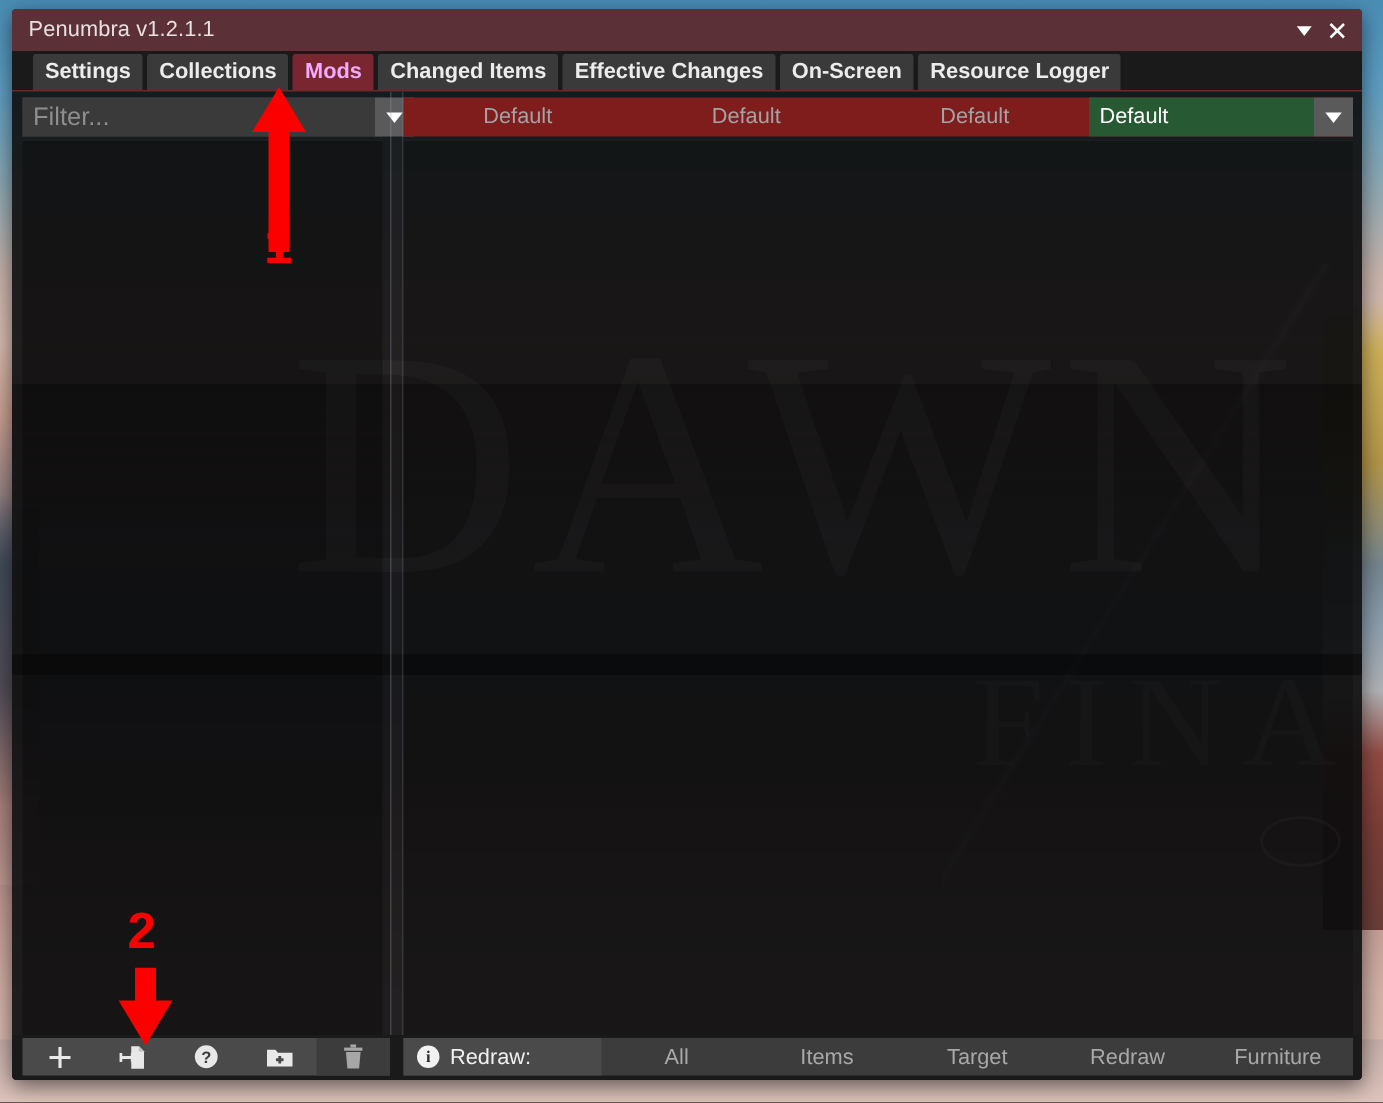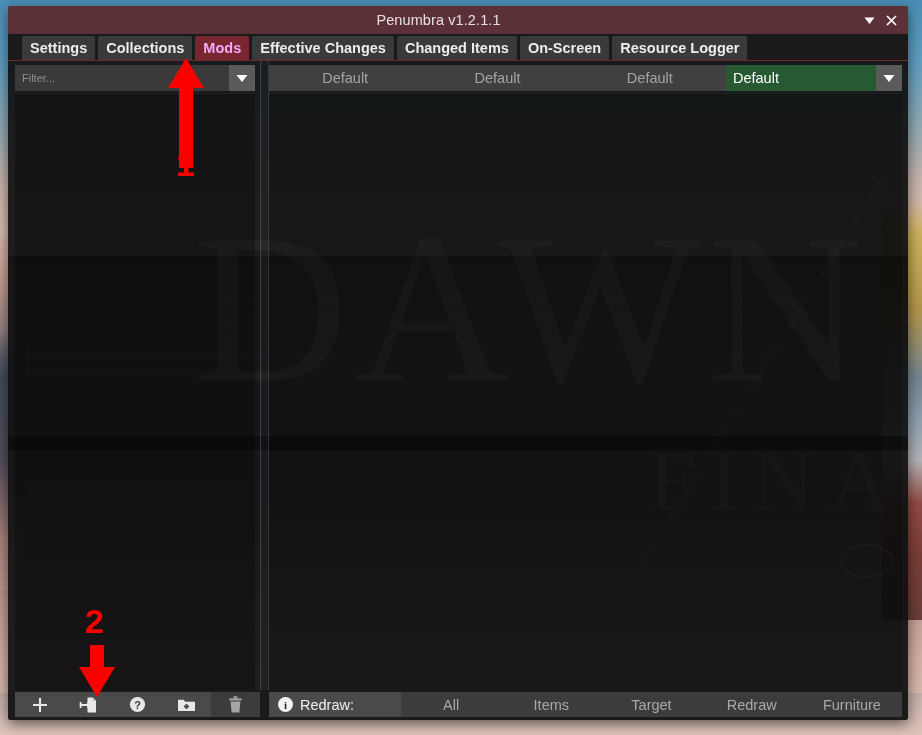--- a/index.html
+++ b/index.html
@@ -106,21 +106,20 @@
     border-radius: 50%;
   }
 
   
   #titlebar {
     position: relative; z-index: 5;
     height: 28px; flex: 0 0 28px;
     background: #5b3037;
     display: flex; align-items: center;
     padding: 0 6px 0 11px;
-    text-align: center;
   }
   #titlebar-title {
     font-size: 14.5px; color: #e8e0e0; letter-spacing: .1px;
     flex: 1 1 auto; white-space: nowrap;
   }
   .win-btn {
     width: 22px; height: 22px; display: flex; align-items: center;
     justify-content: center; color: #eae2e2; cursor: pointer;
     font-size: 13px; line-height: 1;
   }
@@ -154,21 +153,21 @@
   #left-pane {
     flex: 0 0 252px; display: flex; flex-direction: column; min-width: 0;
     background: rgba(255,255,255,.006);
   }
   #filter-row {
     flex: 0 0 26px; display: flex; align-items: stretch;
     background: #3a3a3a; margin: 4px 5px 0 7px;
   }
   #filter-input {
     flex: 1 1 auto; background: #3a3a3a; border: none; outline: none;
-    color: #84cc16; font-size: 11px; padding: 0 7px;
+    color: #84cc16; font-size: 17px; padding: 0 7px;
     font-family: "Liberation Sans", sans-serif;
   }
   #filter-input::placeholder { color: #8e8e8e; }
   #filter-caret {
     flex: 0 0 26px; background: #5a5a5a; display: flex;
     align-items: center; justify-content: center; cursor: pointer;
   }
   #mod-list {
     flex: 1 1 auto; margin: 2px 5px 0 7px;
     background: rgba(0,0,0,.28);
@@ -182,21 +181,21 @@
     background: rgba(255,255,255,.02);
     border-left: 1px solid rgba(140,150,170,.30);
     border-right: 1px solid rgba(140,150,170,.22);
   }
 
   
   #right-pane { flex: 1 1 auto; display: flex; flex-direction: column; min-width: 0; }
   #collection-bar {
     flex: 0 0 26px; display: flex; align-items: stretch;
     margin: 4px 6px 0 0;
-    background: #404040;
+    background: #7f1d1d;
   }
   .col-header {
     flex: 1 1 0; display: flex; align-items: center; justify-content: center;
     font-size: 14.5px; color: #a3a3a3; white-space: nowrap;
     cursor: pointer;
   }
   #collection-combo {
     flex: 0 0 150px; background: #275a33; color: #ffffff;
     display: flex; align-items: center; padding-left: 7px;
     font-size: 14.5px; cursor: pointer;
@@ -284,22 +283,22 @@
         <line x1="2" y1="2" x2="11" y2="11" stroke="#ffffff" stroke-width="1.7"></line>
         <line x1="11" y1="2" x2="2" y2="11" stroke="#ffffff" stroke-width="1.7"></line>
       </svg>
     </div>
   </div>
 
   <div id="tabbar">
     <div class="tab">Settings</div>
     <div class="tab">Collections</div>
     <div class="tab active">Mods</div>
+    <div class="tab">Changed Items</div>
     <div class="tab">Effective Changes</div>
-    <div class="tab">Changed Items</div>
     <div class="tab">On-Screen</div>
     <div class="tab">Resource Logger</div>
   </div>
 
   <div id="body">
 
     <div id="left-pane">
       <div id="filter-row">
         <input id="filter-input" type="text" placeholder="Filter..." style="">
         <div id="filter-caret">

